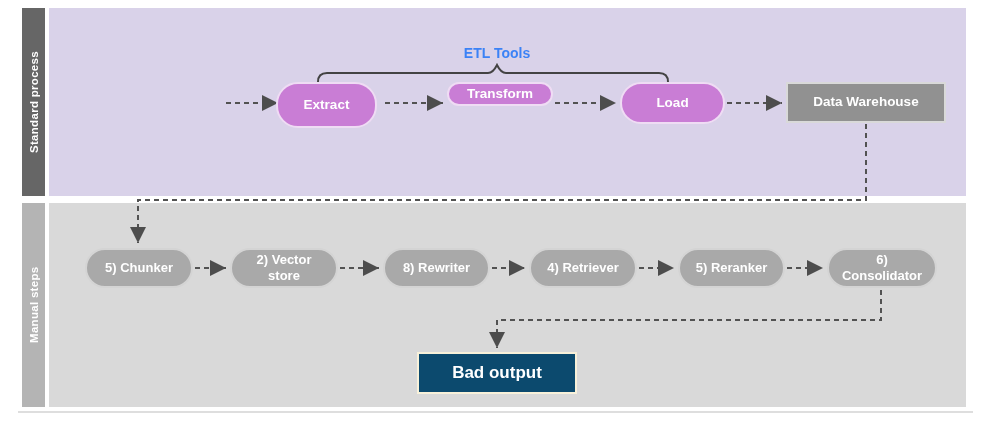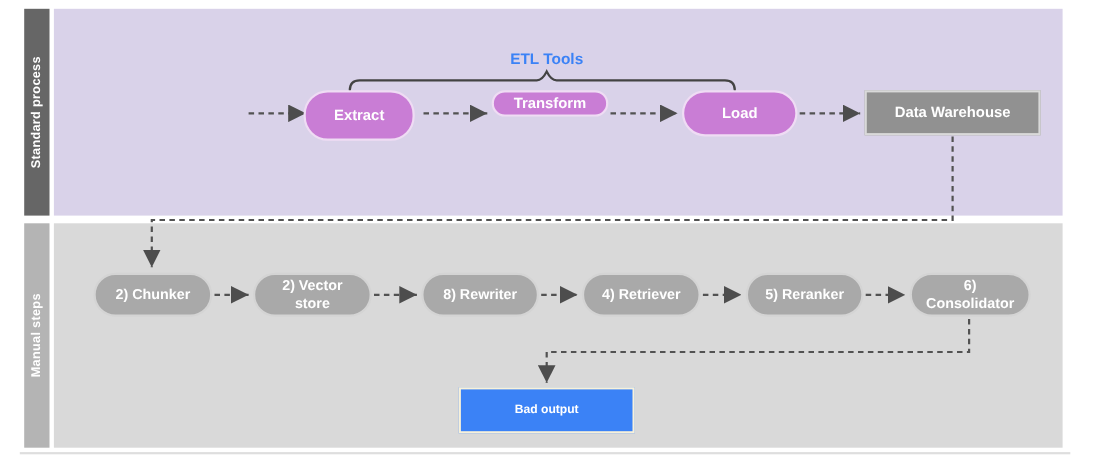--- a/index.html
+++ b/index.html
@@ -52,23 +52,23 @@
     border-radius: 22px;
     font-size: 13.5px;
   }
   .manual-pill {
     background: #a9a9a9;
     border: 2px solid #d4d4d4;
     border-radius: 21px;
     padding: 0 10px;
   }
   .bad-box {
-    background: #3b82f6;
+    background: #0c4a6e;
     border: 2px solid #f8f1da;
-    font-size: 11px;
+    font-size: 17px;
   }
   .brace-label {
     position: absolute;
     left: 432px;
     top: 45px;
     width: 130px;
     text-align: center;
     color: #3b82f6;
     font-weight: bold;
     font-size: 14px;
@@ -129,21 +129,21 @@
     <span>Transform</span>
   </div>
   <div class="node gray-box" style="left:786px; top:82px; width:160px; height:41px;">
     <span>Data Warehouse</span>
   </div>
   <div class="node etl-pill" style="left:620px; top:82px; width:105px; height:42px;">
     <span>Load</span>
   </div>
 
   <div class="node manual-pill" style="left:85px; top:248px; width:108px; height:40px;">
-    <span>2) Chunker</span>
+    <span>5) Chunker</span>
   </div>
   <div class="node manual-pill" style="left:230px; top:248px; width:108px; height:40px;">
     <span>2) Vector store</span>
   </div>
   <div class="node manual-pill" style="left:383px; top:248px; width:107px; height:40px;">
     <span>8) Rewriter</span>
   </div>
   <div class="node manual-pill" style="left:529px; top:248px; width:108px; height:40px;">
     <span>4) Retriever</span>
   </div>

